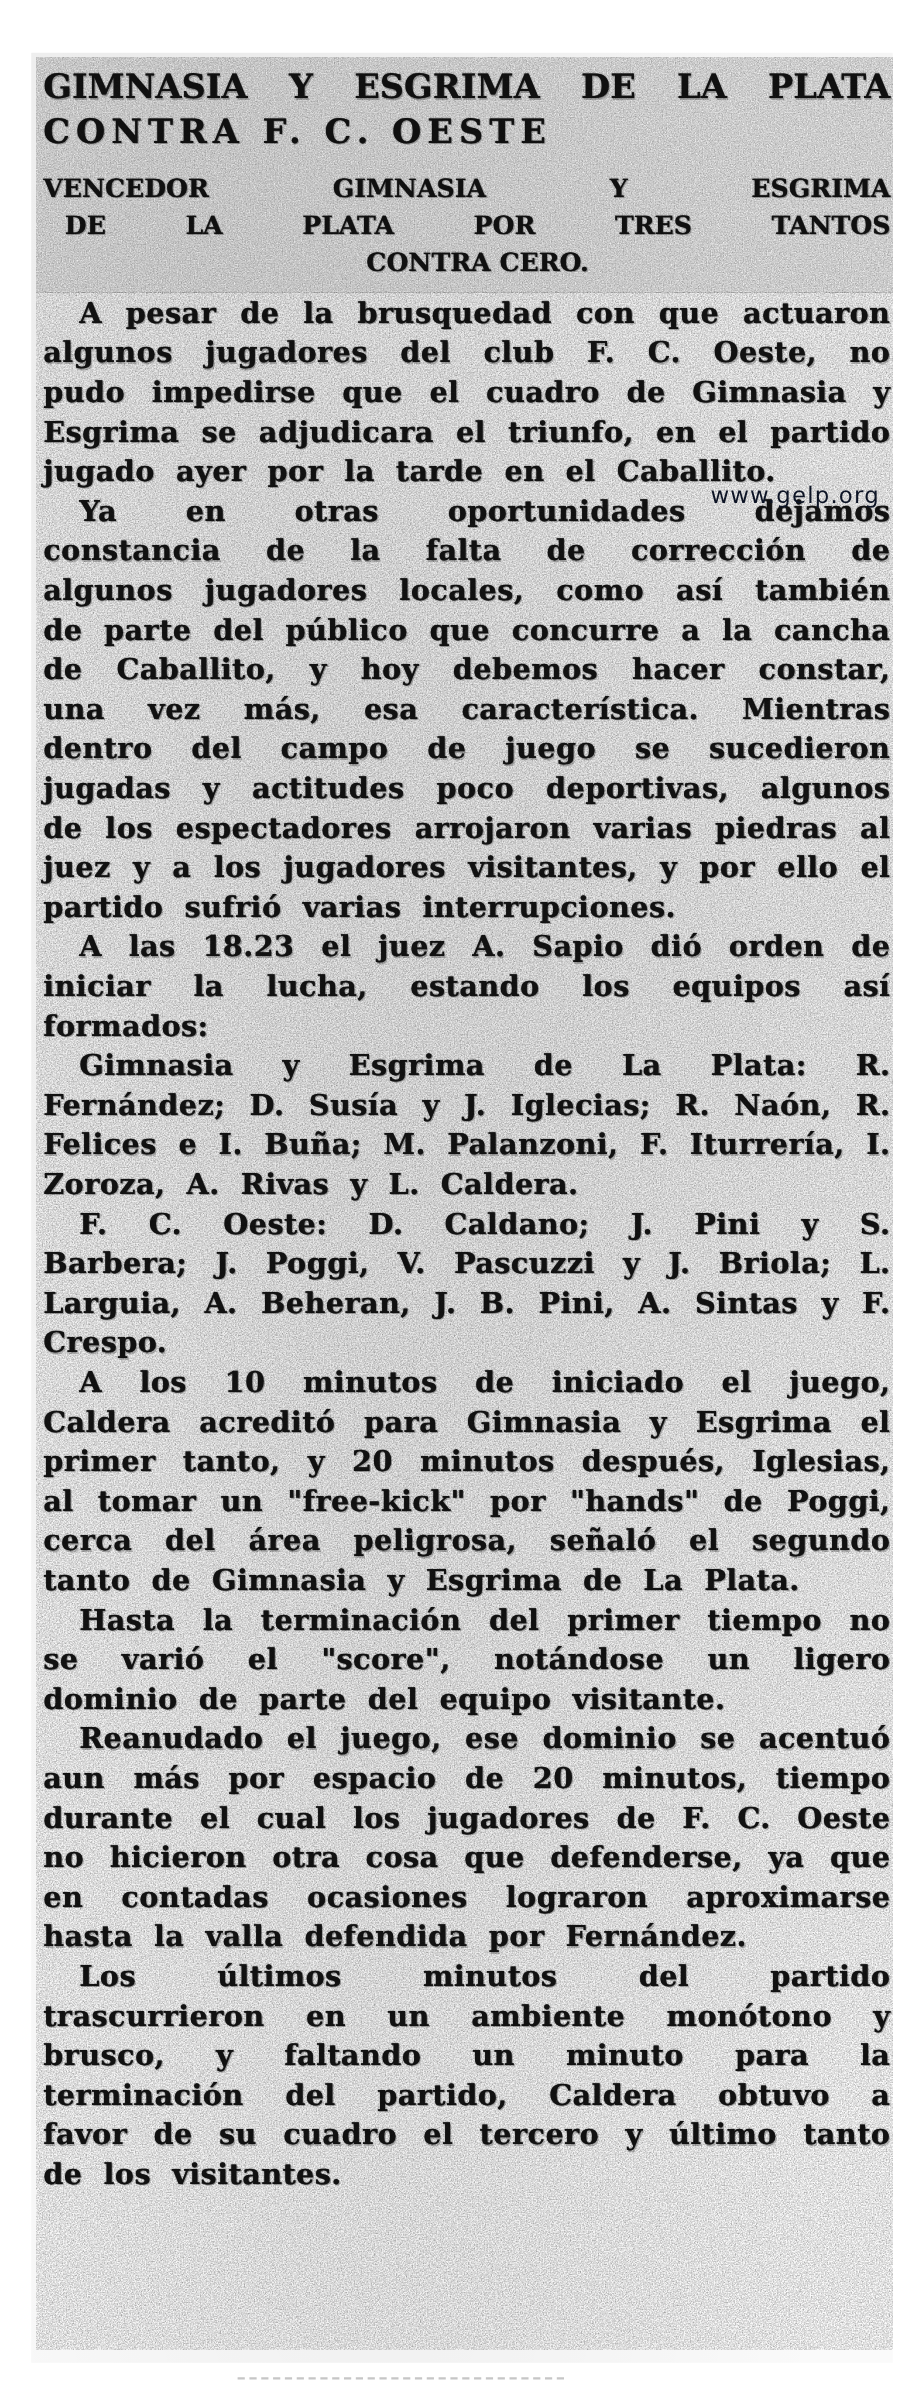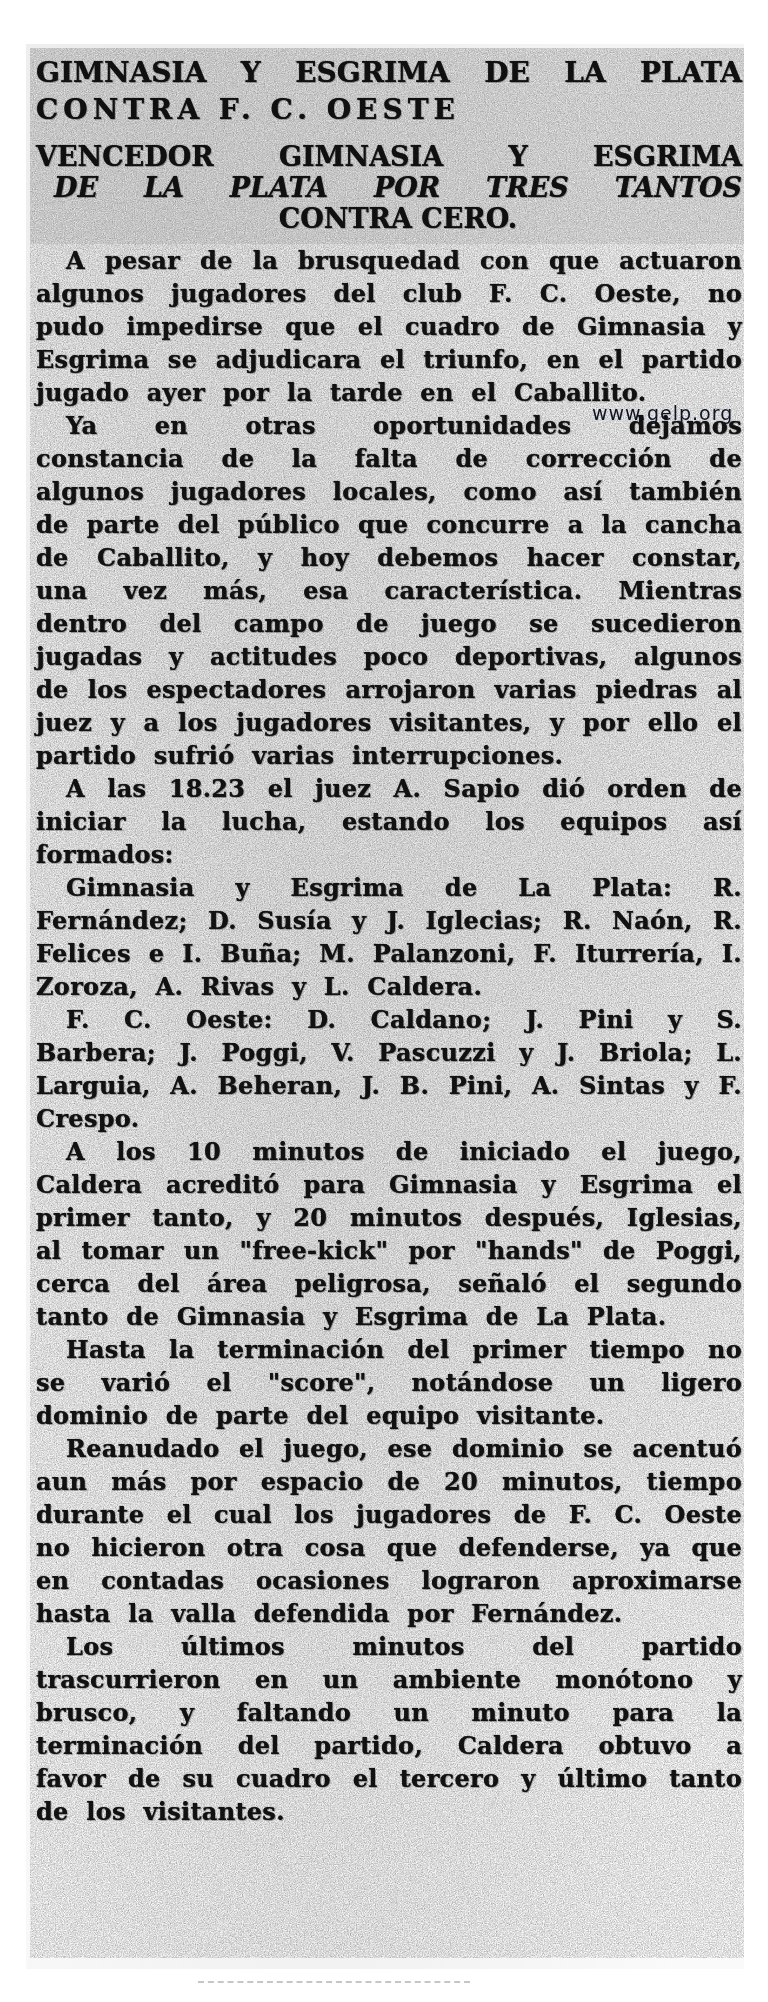--- a/index.html
+++ b/index.html
@@ -45,25 +45,25 @@
     font-weight: bold;
     font-size: 28px;
     line-height: 37px;
     white-space: normal;
   }
   .h1-l1 { text-align: justify; text-align-last: justify; }
   .h1-l2 { letter-spacing: 5px; }
   .sub { margin-top: 13px; }
   .sub-line {
     font-weight: bold;
-    font-size: 27px;
+    font-size: 21px;
     line-height: 31px;
   }
   .sub-l1 { text-align: justify; text-align-last: justify; }
-  .sub-l2 { padding-left: 18px; text-align: justify; text-align-last: justify; font-style: italic; }
+  .sub-l2 { padding-left: 18px; text-align: justify; text-align-last: justify; }
   .sub-l3 { padding-left: 18px; text-align: center; }
   .article { margin-top: 10px; }
   .article p {
     margin: 0;
     font-weight: bold;
     font-size: 24px;
     line-height: 33px;
     text-align: justify;
     text-indent: 30px;
     word-spacing: 9px;

